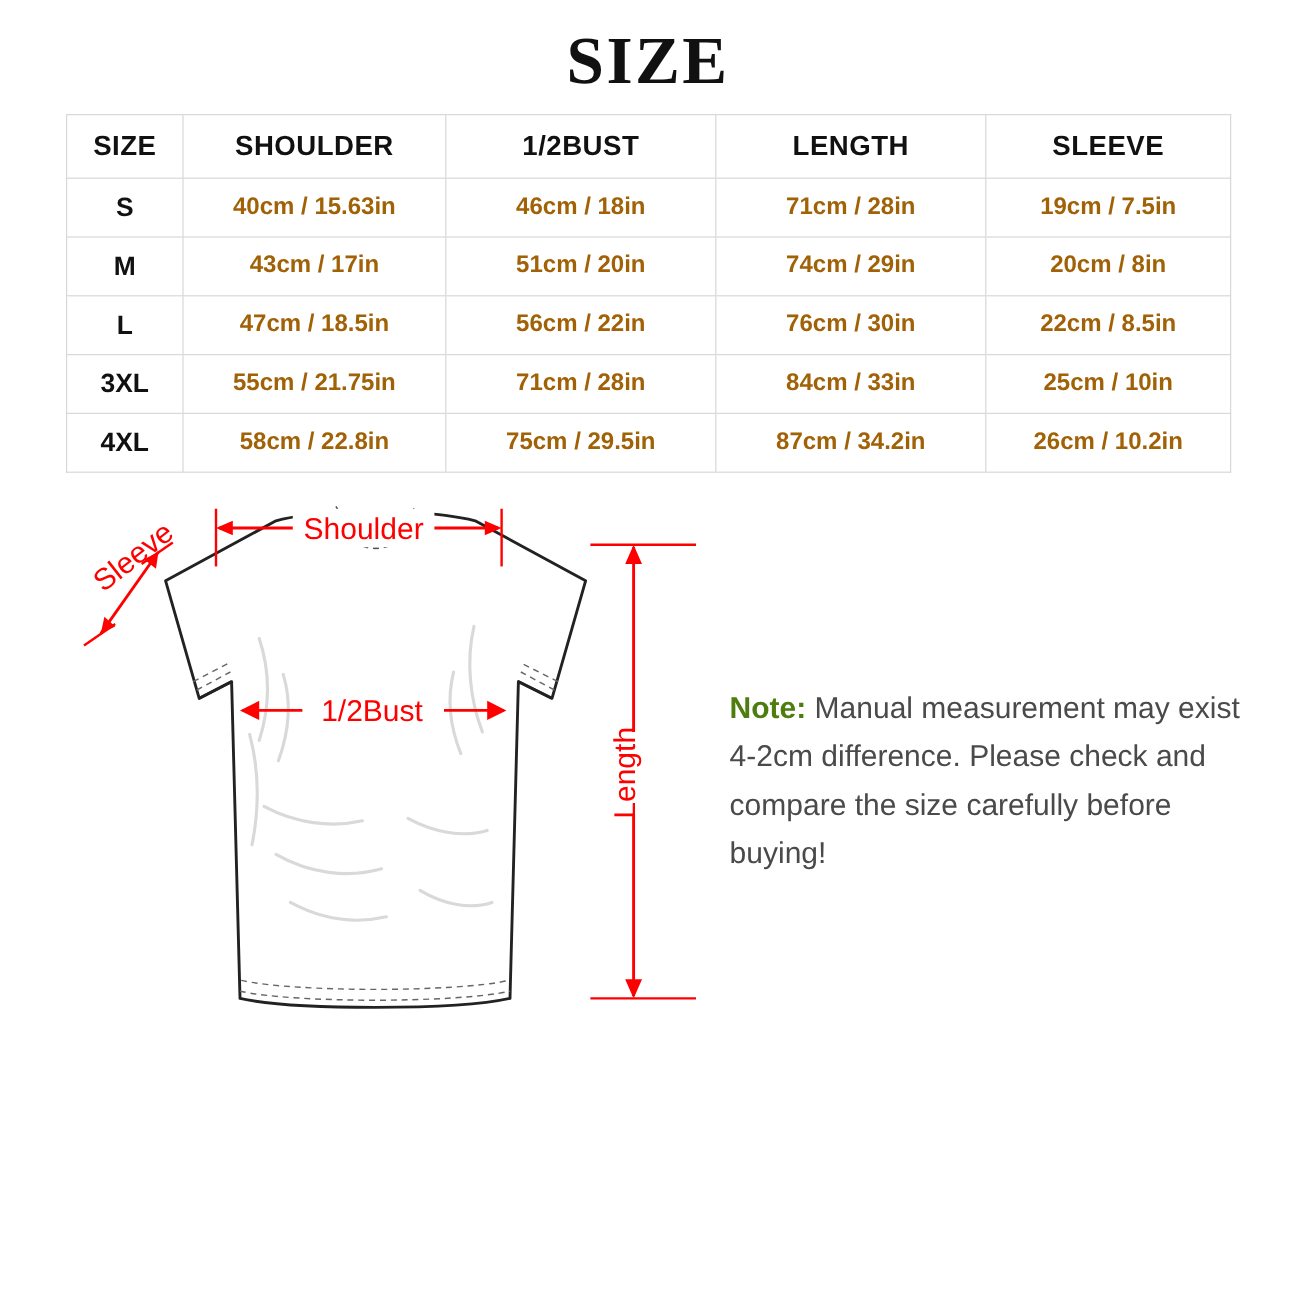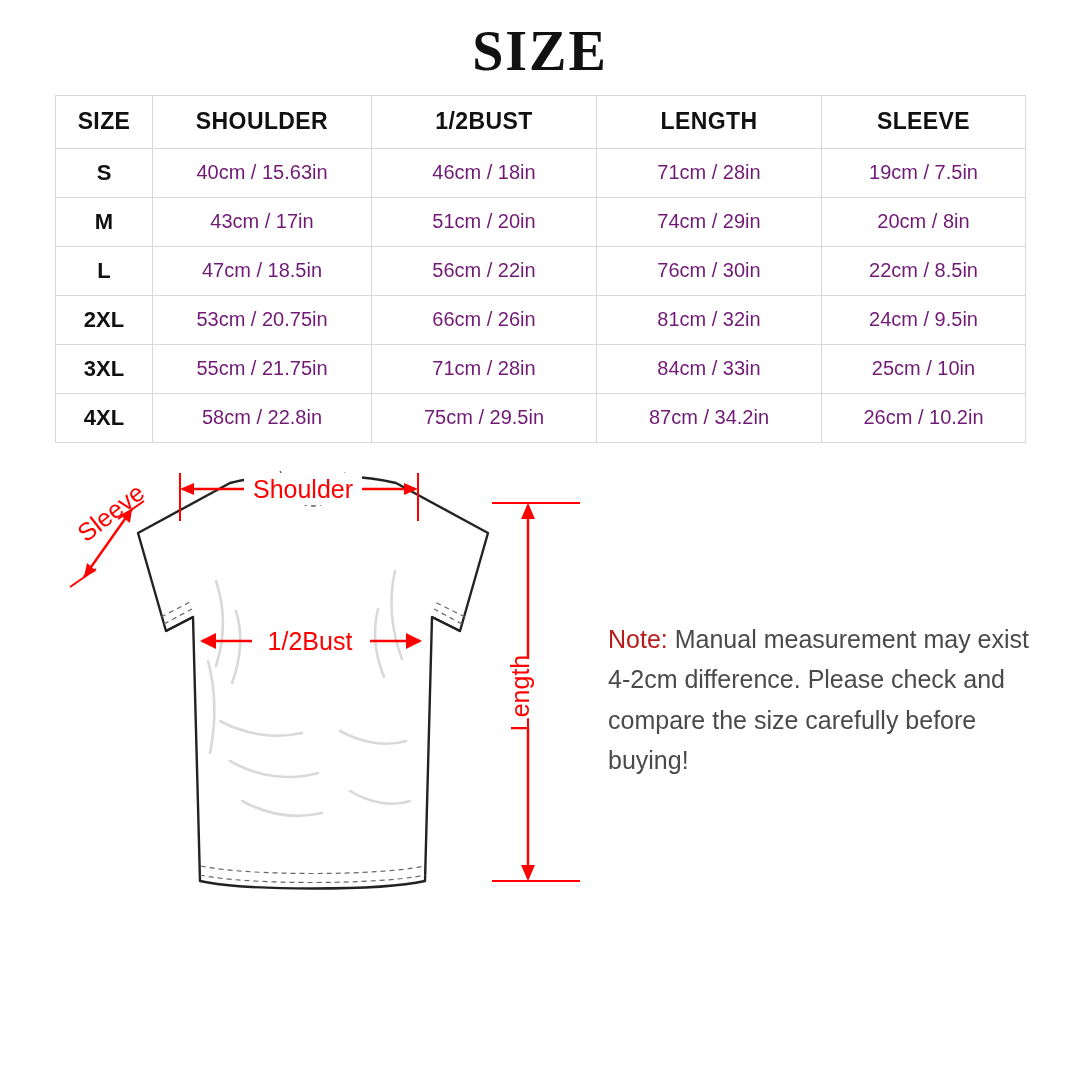--- a/index.html
+++ b/index.html
@@ -49,22 +49,22 @@
   }
   table.size-table thead th {
     font-size: 23px;
     font-weight: 700;
     color: #111;
     height: 52px;
     letter-spacing: 0.4px;
   }
   table.size-table tbody td {
     font-size: 20px;
-    color: #701a75;
-    font-weight: 400;
+    color: #a16207;
+    font-weight: 700;
   }
   table.size-table tbody td.size-cell {
     font-size: 22px;
     font-weight: 700;
     color: #111;
   }
   col.c-size { width: 97px; }
   col.c-shoulder { width: 219px; }
   col.c-bust { width: 225px; }
   col.c-length { width: 225px; }
@@ -90,22 +90,22 @@
   .note {
     position: absolute;
     left: 608px;
     top: 158px;
     width: 430px;
     font-size: 25px;
     line-height: 1.62;
     color: #4a4a4a;
   }
   .note b {
-    color: #b91c1c;
-    font-weight: 400;
+    color: #4d7c0f;
+    font-weight: 700;
   }
 
   .shirt-label {
     fill: #ff0000;
     font-family: "Liberation Sans", sans-serif;
   }
 </style>
 </head>
 <body>
 
@@ -143,27 +143,20 @@
         <td>51cm / 20in</td>
         <td>74cm / 29in</td>
         <td>20cm / 8in</td>
       </tr>
       <tr>
         <td class="size-cell">L</td>
         <td>47cm / 18.5in</td>
         <td>56cm / 22in</td>
         <td>76cm / 30in</td>
         <td>22cm / 8.5in</td>
-      </tr>
-      <tr>
-        <td class="size-cell">2XL</td>
-        <td>53cm / 20.75in</td>
-        <td>66cm / 26in</td>
-        <td>81cm / 32in</td>
-        <td>24cm / 9.5in</td>
       </tr>
       <tr>
         <td class="size-cell">3XL</td>
         <td>55cm / 21.75in</td>
         <td>71cm / 28in</td>
         <td>84cm / 33in</td>
         <td>25cm / 10in</td>
       </tr>
       <tr>
         <td class="size-cell">4XL</td>

